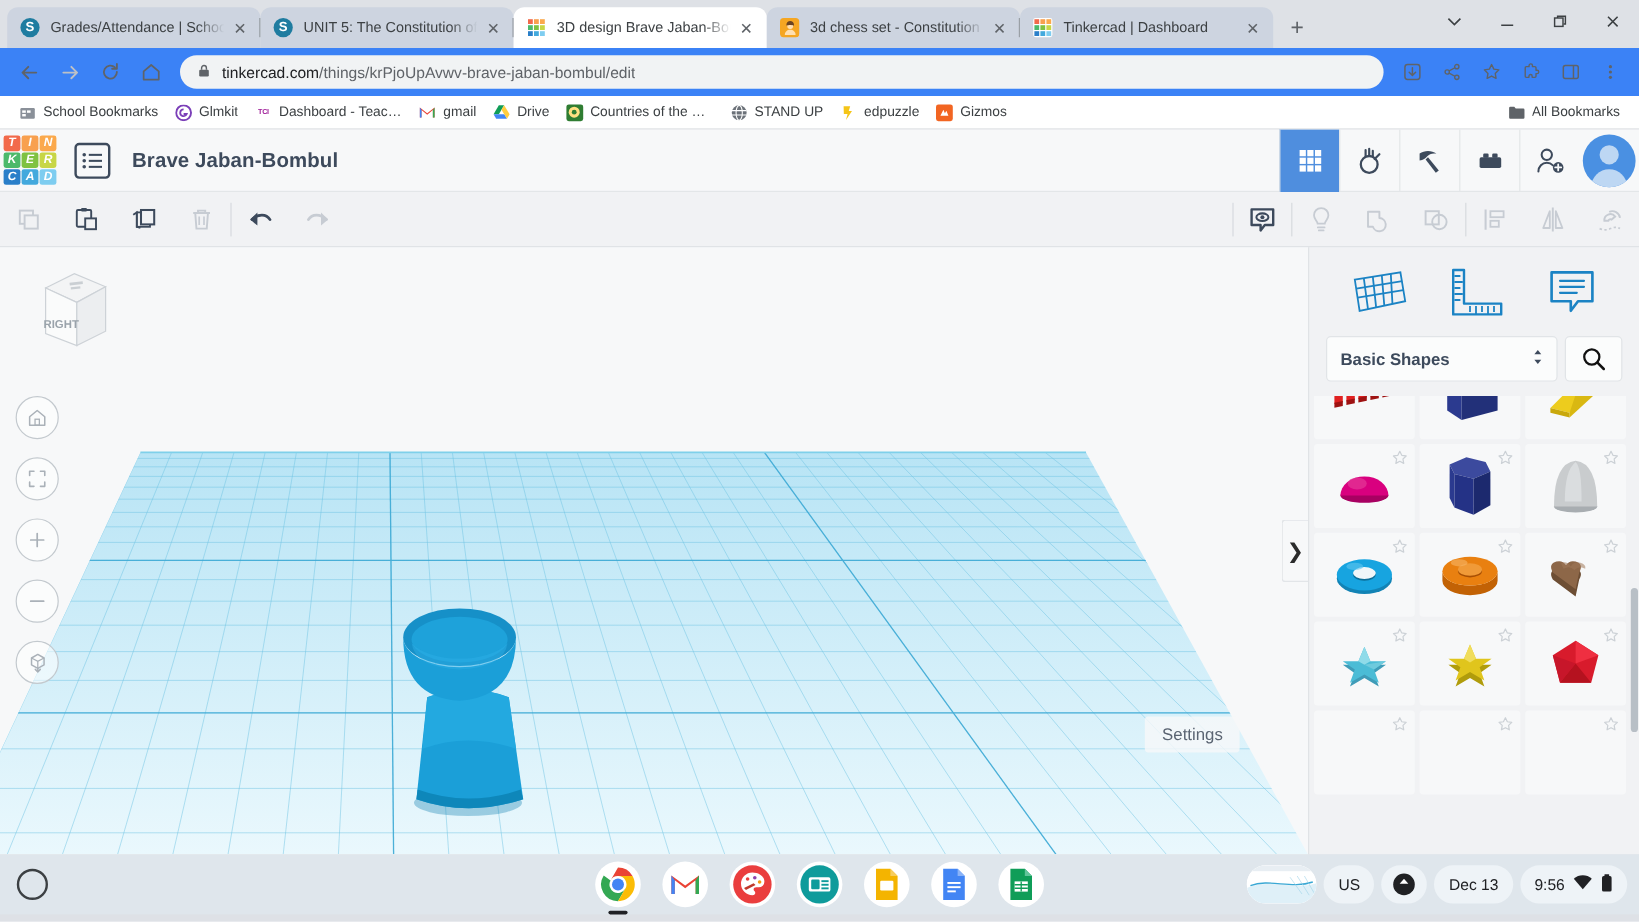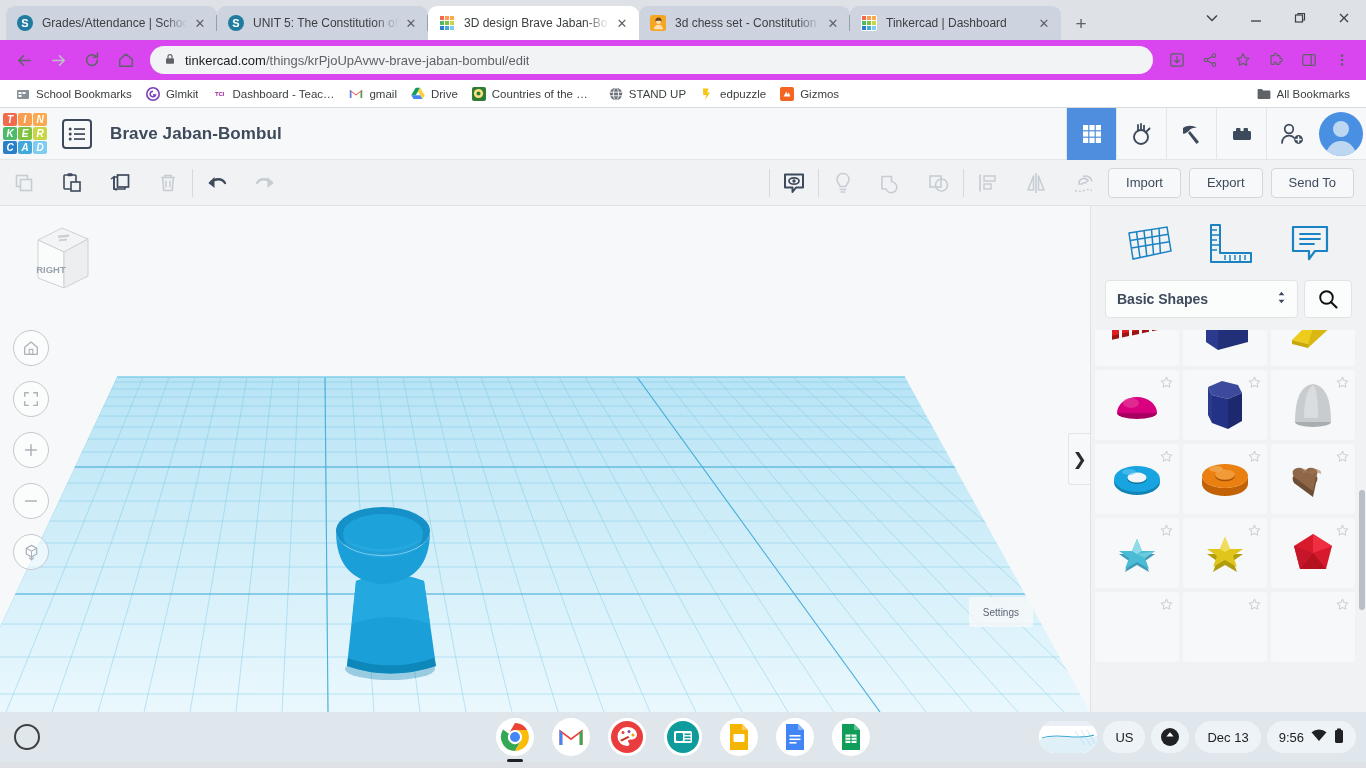--- a/index.html
+++ b/index.html
@@ -64,21 +64,21 @@
     margin-left:auto; display:flex; align-items:center; height:40px;
     padding-bottom:4px;
   }
   .wincontrol {
     width:44px; height:34px; display:flex; align-items:center;
     justify-content:center; color:#3c4043; font-size:13px;
   }
 
   
   .toolbar {
-    height:40px; background:#d946ef; display:flex; align-items:center;
+    height:40px; background:#3b82f6; display:flex; align-items:center;
     padding:0 8px; gap:2px;
   }
   .navbtn {
     width:32px; height:32px; border-radius:50%; display:flex;
     align-items:center; justify-content:center; color:#5f6368; flex-shrink:0;
   }
   .navbtn.disabled { color:#bdc1c6; }
   .omnibox {
     flex:1; height:28px; background:#f1f3f4; border-radius:14px;
     display:flex; align-items:center; padding:0 14px; margin:0 6px;
@@ -185,21 +185,21 @@
     position:absolute; left:13px; top:124px; display:flex;
     flex-direction:column; gap:15px;
   }
   .navcircle {
     width:36px; height:36px; border-radius:50%; border:1.4px solid #c3c9ce;
     background:rgba(255,255,255,0.55); display:flex; align-items:center;
     justify-content:center; color:#aab1b8;
   }
   .settings-btn {
     position:absolute; right:57px; bottom:85px; height:30px; padding:0 14px;
-    background:rgba(247,248,249,0.82); border-radius:3px; font-size:10px;
+    background:rgba(247,248,249,0.82); border-radius:3px; font-size:14px;
     color:#5a6472; display:flex; align-items:center;margin-top:24px;
   }
   .snapgrid {
     position:absolute; right:14px; bottom:50px; display:flex; align-items:center; gap:10px;
   }
   .snapgrid .lbl { font-size:14px; color:#5a6472; }
   .snapgrid .dd {
     height:28px; min-width:86px; background:#fbfcfc; border:1px solid #e1e4e7;
     border-radius:3px; display:flex; align-items:center; justify-content:space-between;
     padding:0 8px 0 11px; font-size:14px; color:#3d4a5c;
@@ -689,25 +689,20 @@
           <path d="M15.5 5L21 19h-5.5z" stroke="currentColor" stroke-width="1.5" fill="none" stroke-linejoin="round"></path>
         </svg>
     </div>
     <div class="tt-btn disabled">
       <svg width="26" height="24" viewBox="0 0 26 24">
           <path d="M8 13a5 5 0 0 1 9-3.5l-3 2.5A1.8 1.8 0 0 0 11.3 13z" stroke="currentColor" stroke-width="1.6" fill="none"></path>
           <path d="M12 5.5a6.5 6.5 0 0 1 9 5" stroke="currentColor" stroke-width="1.6" fill="none"></path>
           <path d="M4 19.5q5 2 9 0t8 0" stroke="currentColor" stroke-width="1.4" fill="none" stroke-dasharray="2 2"></path>
         </svg>
     </div>
-  </div>
-  <div class="tt-right">
-    <div class="tt-textbtn">Import</div>
-    <div class="tt-textbtn">Export</div>
-    <div class="tt-textbtn">Send To</div>
   </div>
 </div>
 
 <div class="tc-body">
 
   <div class="canvas">
     <svg class="grid-wrap" width="1090" height="506" viewBox="0 0 1090 506">
       <defs>
         <linearGradient id="plate" x1="0" y1="0" x2="0" y2="1">
           <stop offset="0" stop-color="#b8e4f5"></stop>

